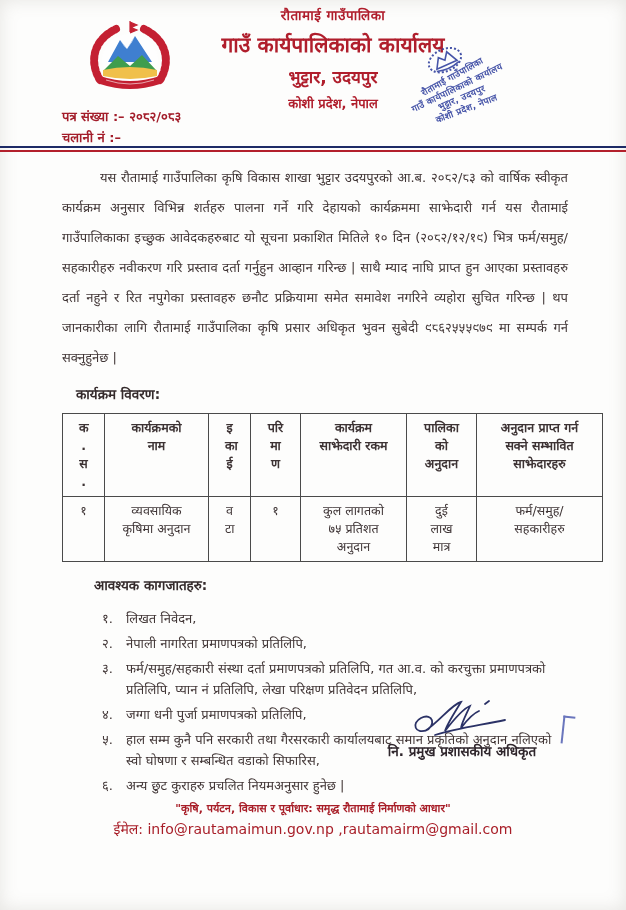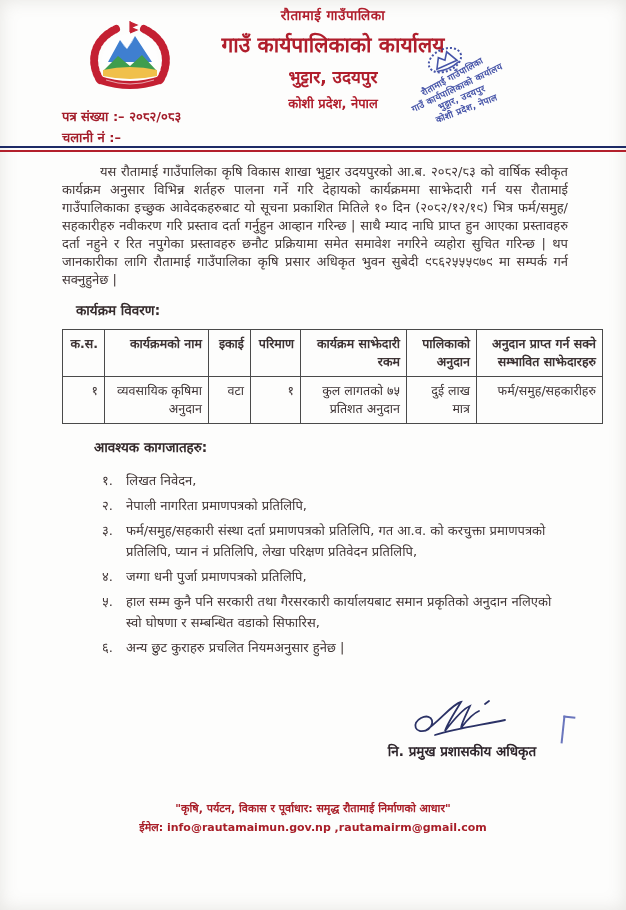--- a/index.html
+++ b/index.html
@@ -36,50 +36,50 @@
   .stamp .s-emblem{margin:0 auto;display:block;}
   .stamp .s-line{font-size:9px;font-weight:bold;line-height:11.5px;letter-spacing:.3px;white-space:nowrap;}
   
   .rule-navy{position:absolute;left:0;top:146px;width:626px;border-top:2.5px solid #1d2a66;}
   .rule-red{position:absolute;left:0;top:150px;width:626px;border-top:2px solid #b3202c;}
   
   .content{position:absolute;left:62px;right:58px;top:154px;color:#3d3334;}
   .title{text-align:center;font-size:14px;font-weight:bold;color:#352b2c;}
   .published{text-align:center;font-size:13.5px;font-weight:bold;margin-top:7px;color:#352b2c;}
   .body-par{
-    margin-top:9px;font-size:13px;line-height:18px;text-align:justify;
+    margin-top:9px;font-size:13px;line-height:30px;text-align:justify;
     text-indent:38px;color:#413636;
   }
   .section-head{font-weight:bold;font-size:13.5px;margin-top:12px;margin-left:14px;color:#352b2c;}
   
   table.prog{
     border-collapse:collapse;margin-top:10px;width:100%;
     font-size:12.5px;color:#3d3334;table-layout:fixed;
   }
   table.prog th,table.prog td{
-    border:1.6px solid #4a4a4a;padding:5px 6px;vertical-align:top;text-align:right;
+    border:1.6px solid #4a4a4a;padding:5px 16px;vertical-align:top;text-align:center;
     line-height:18px;word-wrap:break-word;
   }
   table.prog th{font-weight:bold;}
   td.num{text-align:right;}
   
   .docs{margin-top:14px;}
   .doc-item{display:flex;margin:4px 0 4px 40px;font-size:13px;line-height:21px;color:#413636;}
   .doc-num{width:24px;flex:0 0 24px;}
   .doc-text{flex:1;padding-right:8px;}
   .note{margin:2px 0 0 64px;font-size:13px;line-height:21px;color:#413636;}
   
   .sig-block{position:absolute;right:64px;top:692px;text-align:center;width:200px;}
   .sig-label{font-weight:bold;font-size:13.5px;color:#2f262c;margin-top:-6px;white-space:nowrap;}
   .stamp-remnant{position:absolute;right:52px;top:716px;width:10px;height:26px;
     border-left:2.5px solid #3a49a8;border-top:2.5px solid #3a49a8;opacity:.75;transform:rotate(6deg);}
   
   .footer{position:absolute;left:0;right:0;top:800px;text-align:center;}
   .motto{font-size:11px;font-weight:bold;color:#a81e28;}
-  .email-line{font-size:11px;margin-top:4px;color:#a81e28;font-weight:bold;}
+  .email-line{font-size:14px;margin-top:4px;color:#a81e28;font-weight:normal;}
 </style>
 </head>
 <body>
 
 <div class="page">
 
   <div class="header">
 
     <svg class="emblem" width="88" height="80" viewBox="0 0 88 80">
 

